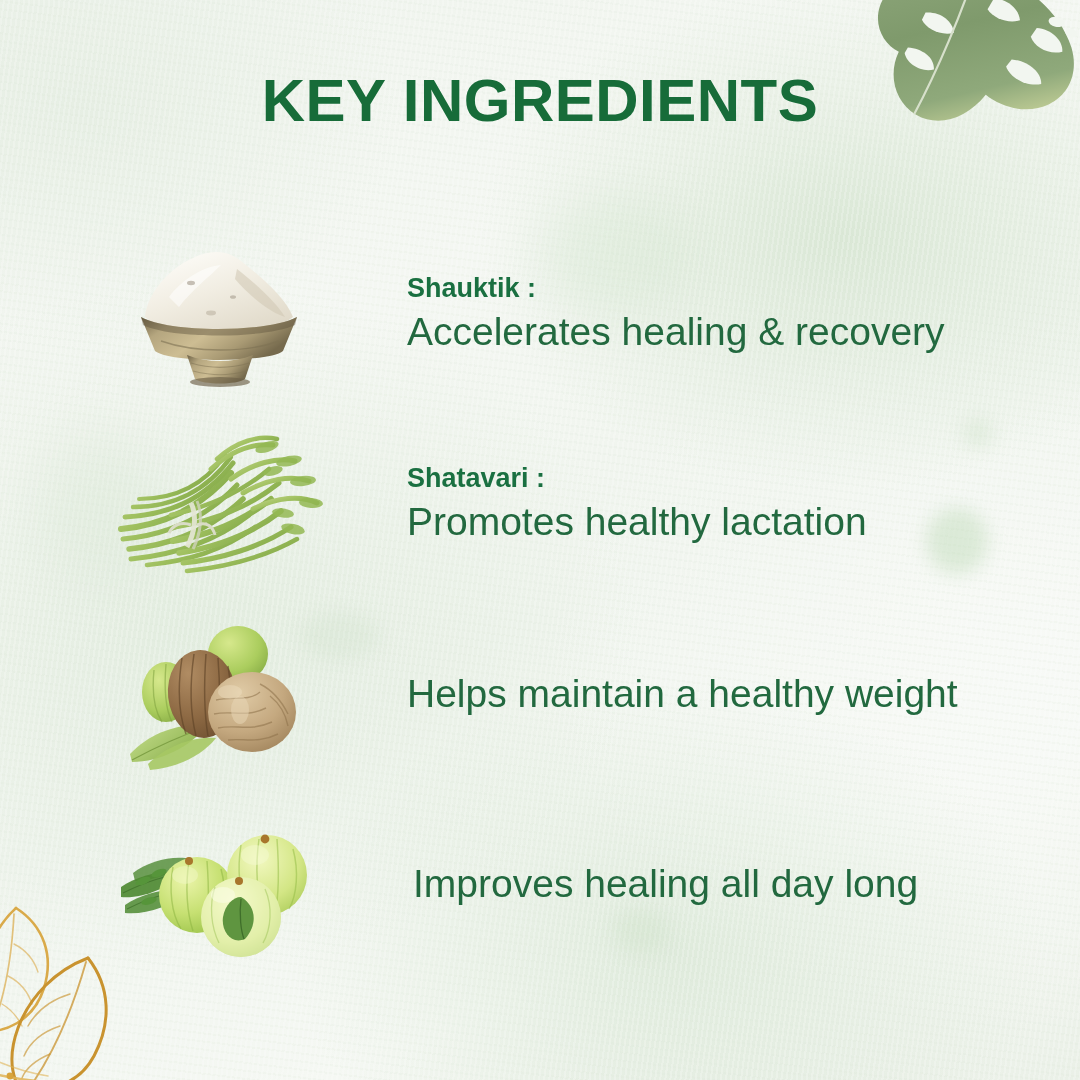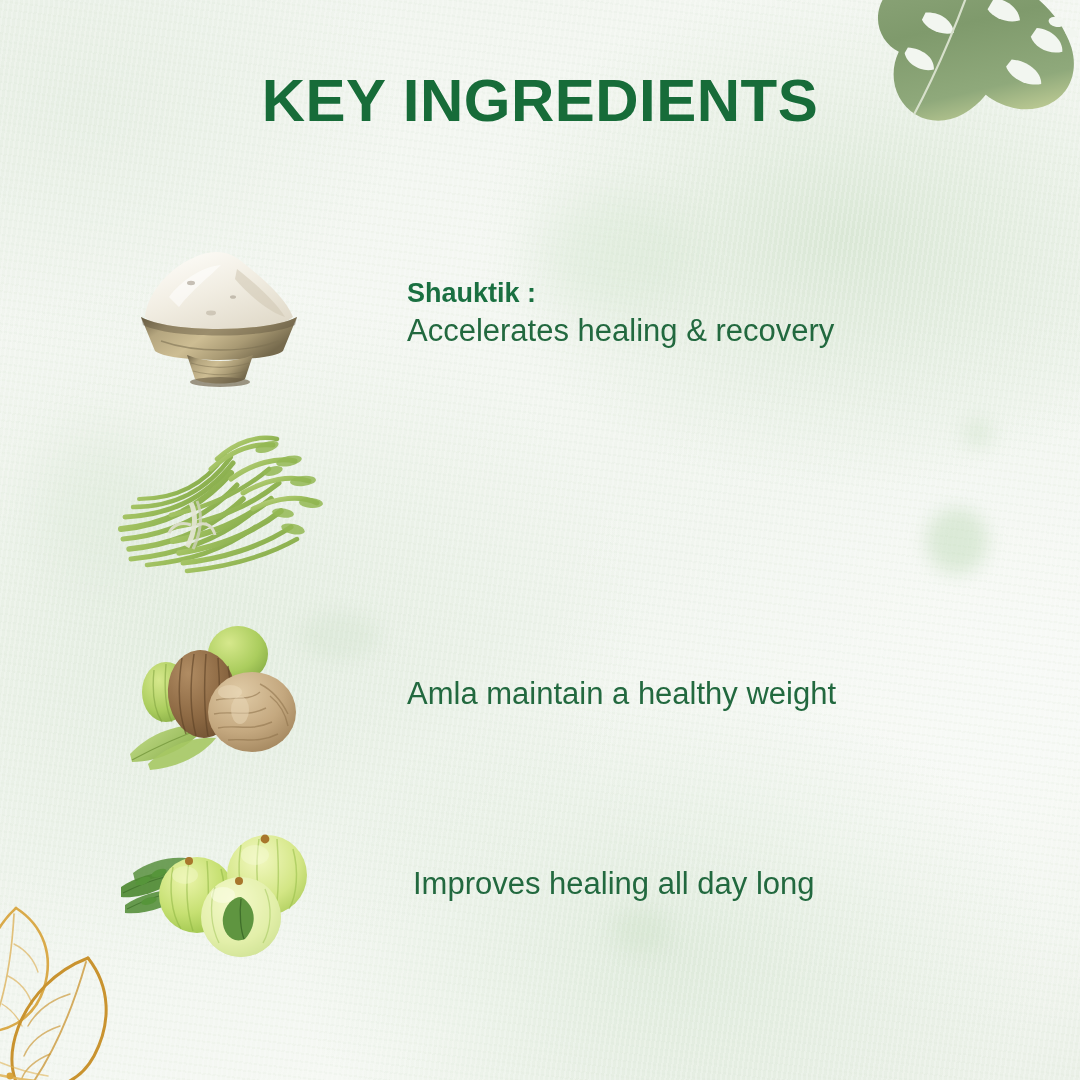--- a/index.html
+++ b/index.html
@@ -76,21 +76,21 @@
   .thumb svg { display:block; }
 
   .copy { padding-left:10px; }
 
   .name {
     font-size:27px; font-weight:700; color:#1a7041;
     line-height:1.1; margin-bottom:6px;
     font-family:"Liberation Sans", sans-serif;
   }
   .desc {
-    font-size:31px; font-weight:400; color:#22693f;
+    font-size:39px; font-weight:400; color:#22693f;
     line-height:1.12;
     font-family:"Liberation Sans", sans-serif;
   }
 
   .row-1 .copy { margin-left:62px; }
   .row-2 .copy { margin-left:62px; }
   .row-3 .copy { margin-left:62px; }
   .row-4 .copy { margin-left:68px; }
 </style>
 </head>
@@ -248,20 +248,24 @@
           </g>
 
           <g>
             <path d="M78,74 C84,86 82,104 74,118" stroke="#e4e6d4" stroke-width="5" fill="none" opacity=".92"></path>
             <path d="M84,72 C90,86 88,104 80,120" stroke="#cfd3bb" stroke-width="3" fill="none" opacity=".8"></path>
             <path d="M78,96 C68,92 60,96 56,104" stroke="#d9dcc6" stroke-width="3" fill="none"></path>
             <path d="M84,96 C94,92 100,98 102,106" stroke="#d9dcc6" stroke-width="3" fill="none"></path>
           </g>
         </svg>
       </div>
+      <div class="copy">
+        <div class="name">Shatavari :</div>
+        <div class="desc">Promotes healthy lactation</div>
+      </div>
     </div>
 
     <div class="row row-3">
       <div class="thumb">
         <svg width="200" height="160" viewBox="0 0 200 160">
           <defs>
             <radialGradient id="amg3" cx="0.35" cy="0.3" r="0.85">
               <stop offset="0%" stop-color="#d6e88c"></stop>
               <stop offset="60%" stop-color="#abcd5e"></stop>
               <stop offset="100%" stop-color="#82a842"></stop>
@@ -310,21 +314,21 @@
             <path d="M98,114 C116,110 130,118 152,108"></path>
             <path d="M108,126 C124,124 138,130 158,120"></path>
             <path d="M140,70 C152,76 162,88 168,100"></path>
             <path d="M150,82 C160,90 166,102 168,112"></path>
           </g>
           <ellipse cx="120" cy="96" rx="9" ry="14" fill="#e8d6b4" opacity=".55"></ellipse>
           <ellipse cx="110" cy="78" rx="12" ry="7" fill="#efe0c2" opacity=".4"></ellipse>
         </svg>
       </div>
       <div class="copy">
-        <div class="desc">Amla maintain a healthy weight</div>
+        <div class="desc">Helps maintain a healthy weight</div>
       </div>
     </div>
 
     <div class="row row-4">
       <div class="thumb">
         <svg width="210" height="150" viewBox="0 0 210 150">
           <defs>
             <radialGradient id="amg" cx="0.35" cy="0.28" r="0.85">
               <stop offset="0%" stop-color="#ecf5ab"></stop>
               <stop offset="55%" stop-color="#c6e072"></stop>

